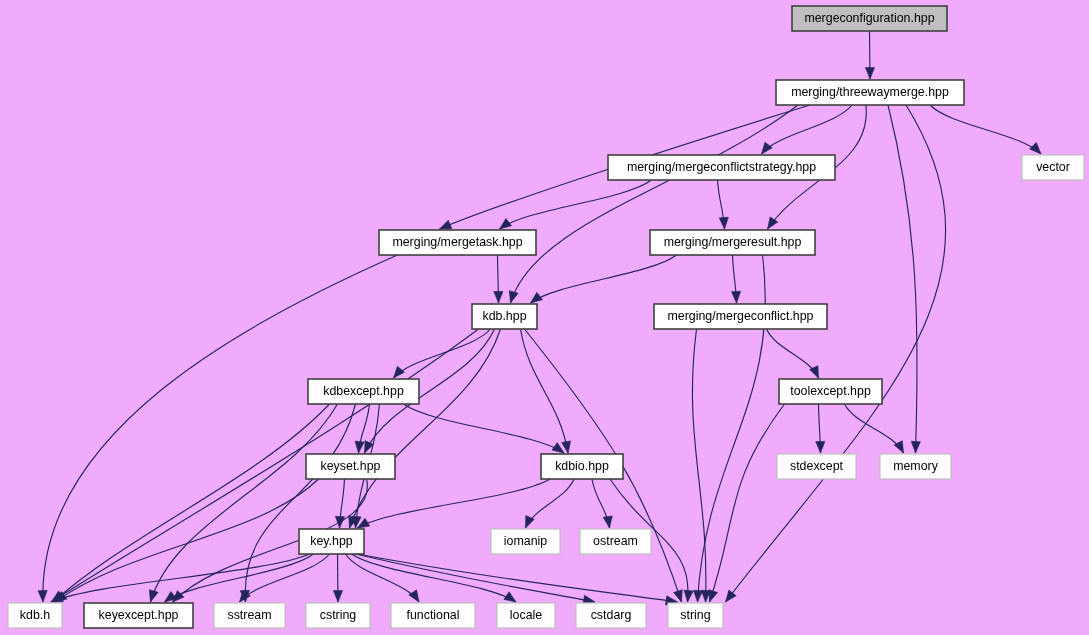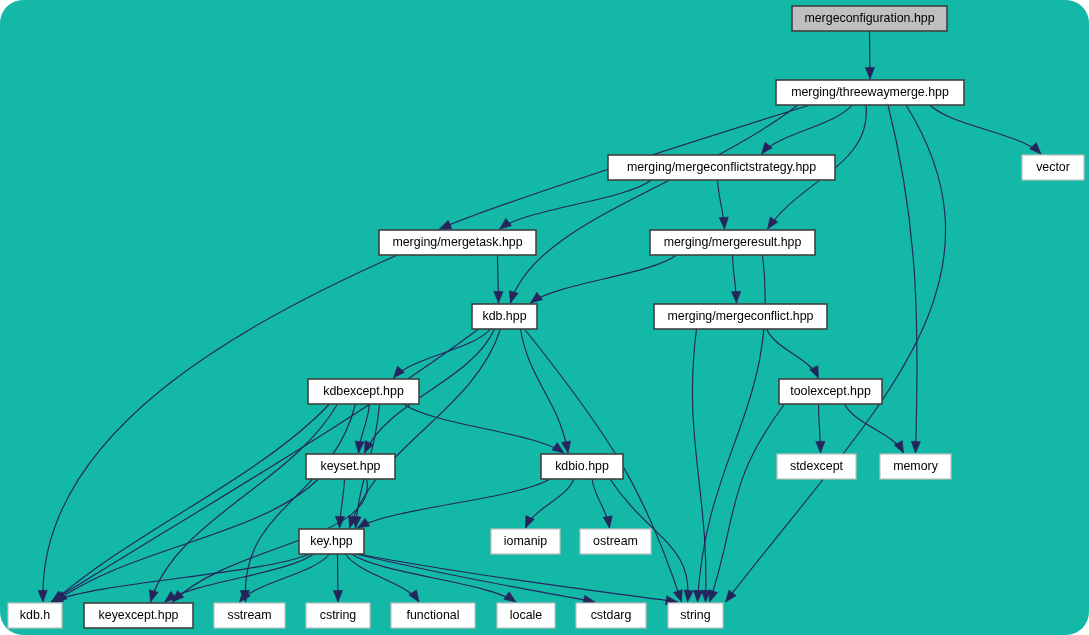--- a/index.html
+++ b/index.html
@@ -10,22 +10,21 @@
   body {
     width: 1089px;
     height: 635px;
     font-family: "Liberation Sans", sans-serif;
     overflow: hidden;
   }
   #graph-root {
     position: relative;
     width: 1089px;
     height: 635px;
-    background: #14b8a6;
-    border-radius: 23px;
+    background: #f0abfc;
   }
   svg#graph-svg {
     position: absolute;
     left: 0;
     top: 0;
     width: 1089px;
     height: 635px;
     display: block;
   }
   .edge-path {

